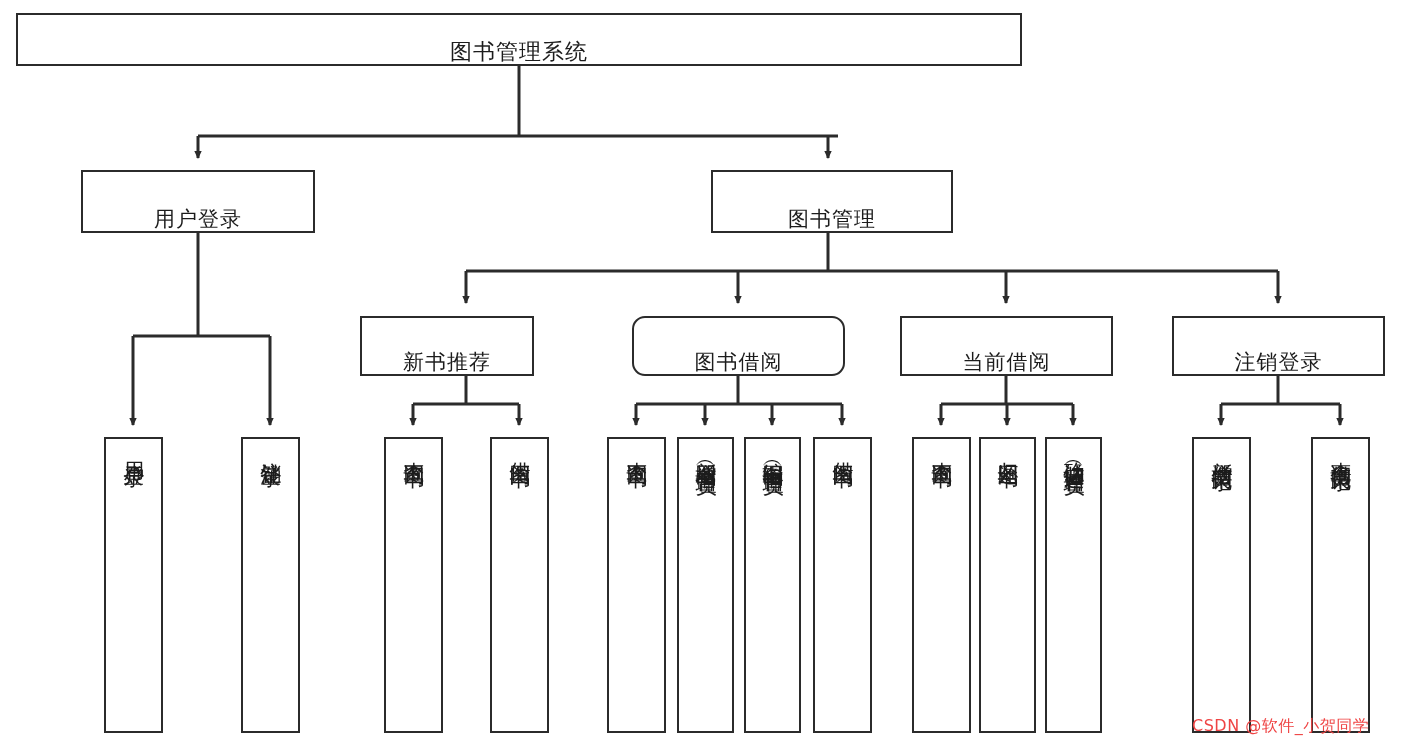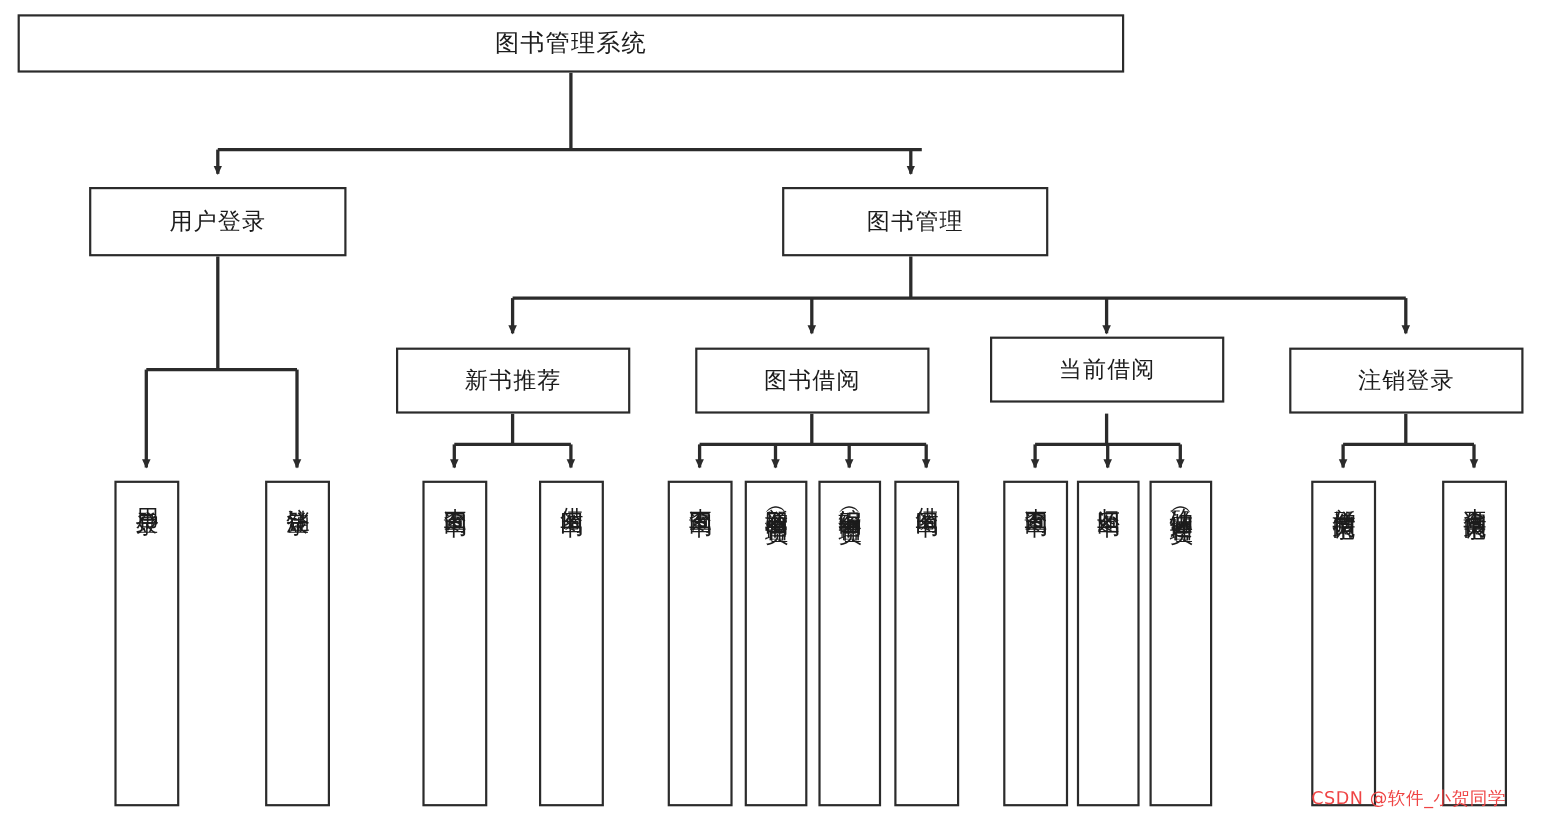--- a/index.html
+++ b/index.html
@@ -19,21 +19,21 @@
     left:0; top:0;
     width:1405px; height:747px;
     pointer-events:none;
   }
   .node{
     position:absolute;
     box-sizing:border-box;
     background:#ffffff;
     border:2px solid #2b2b2b;
     display:flex;
-    align-items:center;
+    align-items:flex-end;
     justify-content:center;
     z-index:2;
   }
   .node .label{
     font-size:21px;
     line-height:1.15;
     letter-spacing:1px;
     color:#1c1c1c;
     white-space:nowrap;
   }
@@ -123,27 +123,27 @@
     <span class="label">图书管理系统</span>
   </div>
 
   <div class="node" style="left:81px;top:170px;width:234px;height:63px;">
     <span class="label">用户登录</span>
   </div>
   <div class="node" style="left:711px;top:170px;width:242px;height:63px;">
     <span class="label">图书管理</span>
   </div>
 
-  <div class="node" style="left:360px;top:316px;width:213px;height:60px;">
+  <div class="node" style="left:360px;top:316px;width:174px;height:60px;">
     <span class="label">新书推荐</span>
   </div>
-  <div class="node" style="left:632px;top:316px;width:213px;height:60px;">
+  <div class="node" style="left:632px;top:316px;width:213px;height:60px;border-radius:13px;">
     <span class="label">图书借阅</span>
   </div>
-  <div class="node" style="left:900px;top:306px;width:213px;height:60px;">
+  <div class="node" style="left:900px;top:316px;width:213px;height:60px;">
     <span class="label">当前借阅</span>
   </div>
   <div class="node" style="left:1172px;top:316px;width:213px;height:60px;">
     <span class="label">注销登录</span>
   </div>
 
   <div class="node leaf" style="left:104px;top:437px;width:59px;height:296px;">
     <span class="label">用户登录</span>
   </div>
   <div class="node leaf" style="left:241px;top:437px;width:59px;height:296px;">

